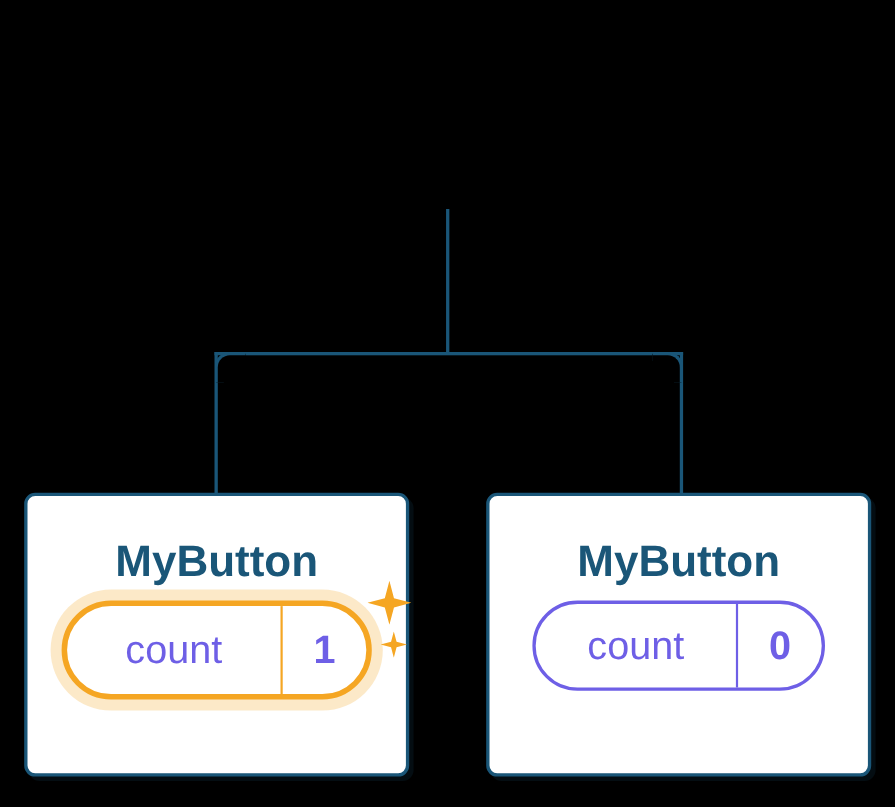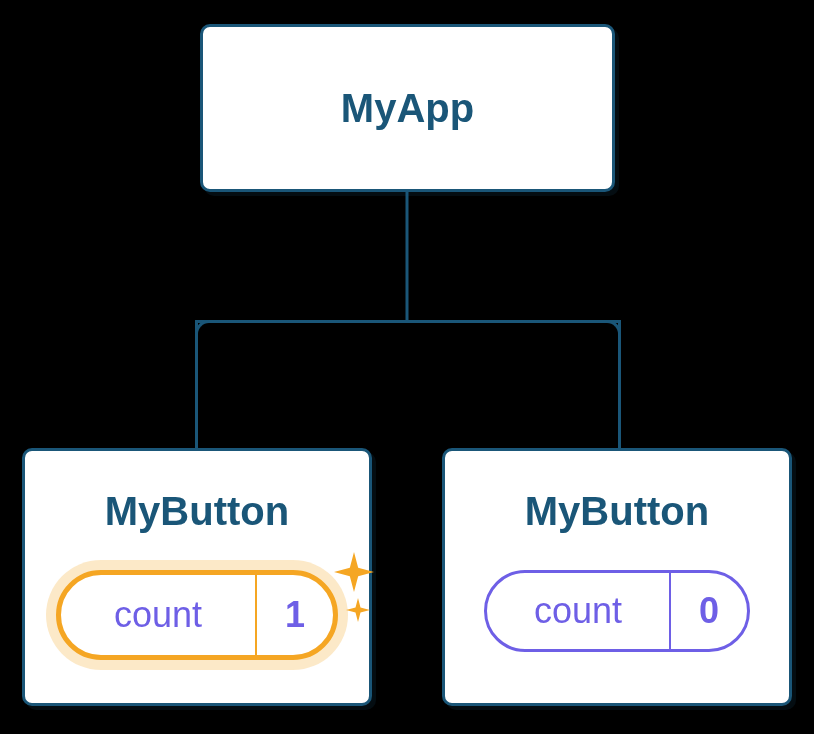--- a/index.html
+++ b/index.html
@@ -125,21 +125,21 @@
     
     .node-title {
       color: #1a5678;
       font-size: 40px;
       font-weight: 600;
     }
     
     
     .state-pill-wrapper {
       position: relative;
-      margin-top: 36px;
+      margin-top: 12px;
     }
     
     .state-pill {
       display: flex;
       align-items: center;
       border-radius: 999px;
       background: #fff;
       position: relative;
     }
     
@@ -216,23 +216,20 @@
 
 <div class="diagram">
 
   <div class="connector-vertical"></div>
   <div class="connector-horizontal"></div>
   <div class="connector-left-down"></div>
   <div class="connector-right-down"></div>
   <div class="connector-corner-left"></div>
   <div class="connector-corner-right"></div>
 
-  <div class="node node-root">
-    <div class="node-title">MyApp</div>
-  </div>
 
   <div class="node node-left">
     <div class="node-title">MyButton</div>
 
     <div class="state-pill-wrapper">
       <div class="state-pill state-pill-highlighted">
         <div class="state-label">count</div>
         <div class="state-value">1</div>
       </div>
 

